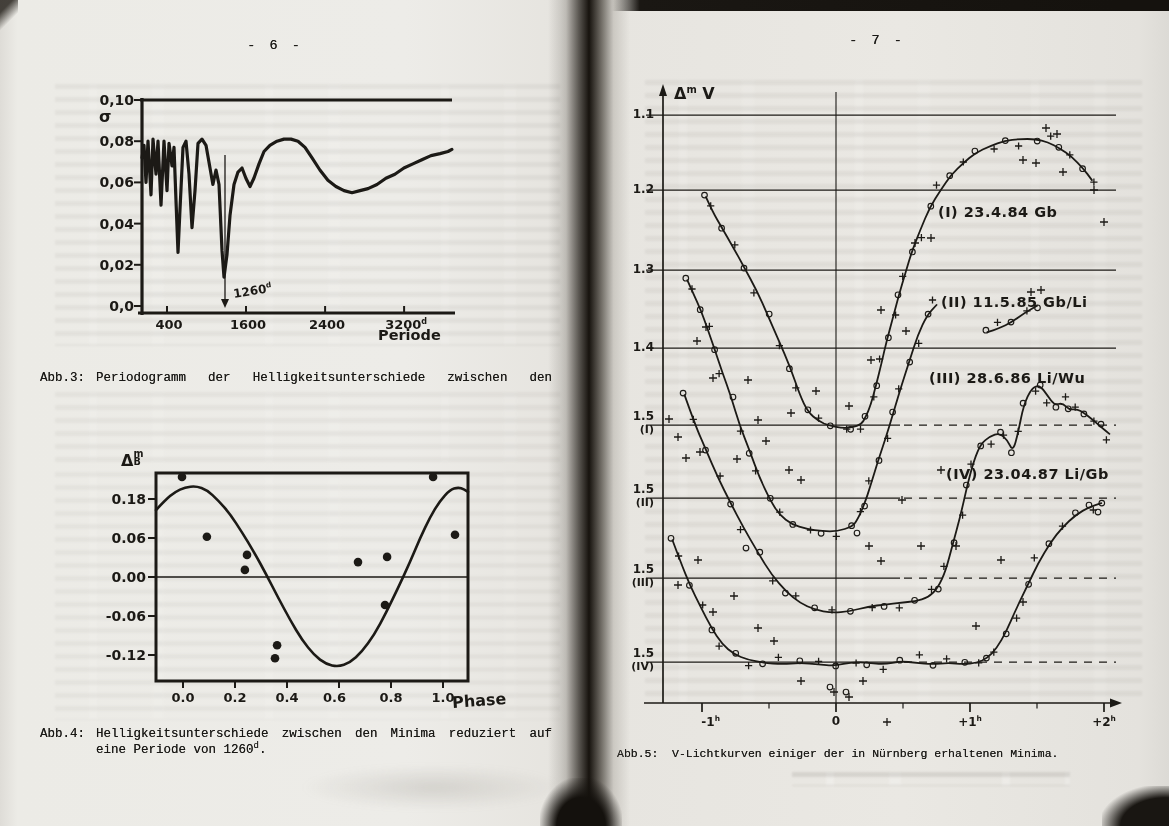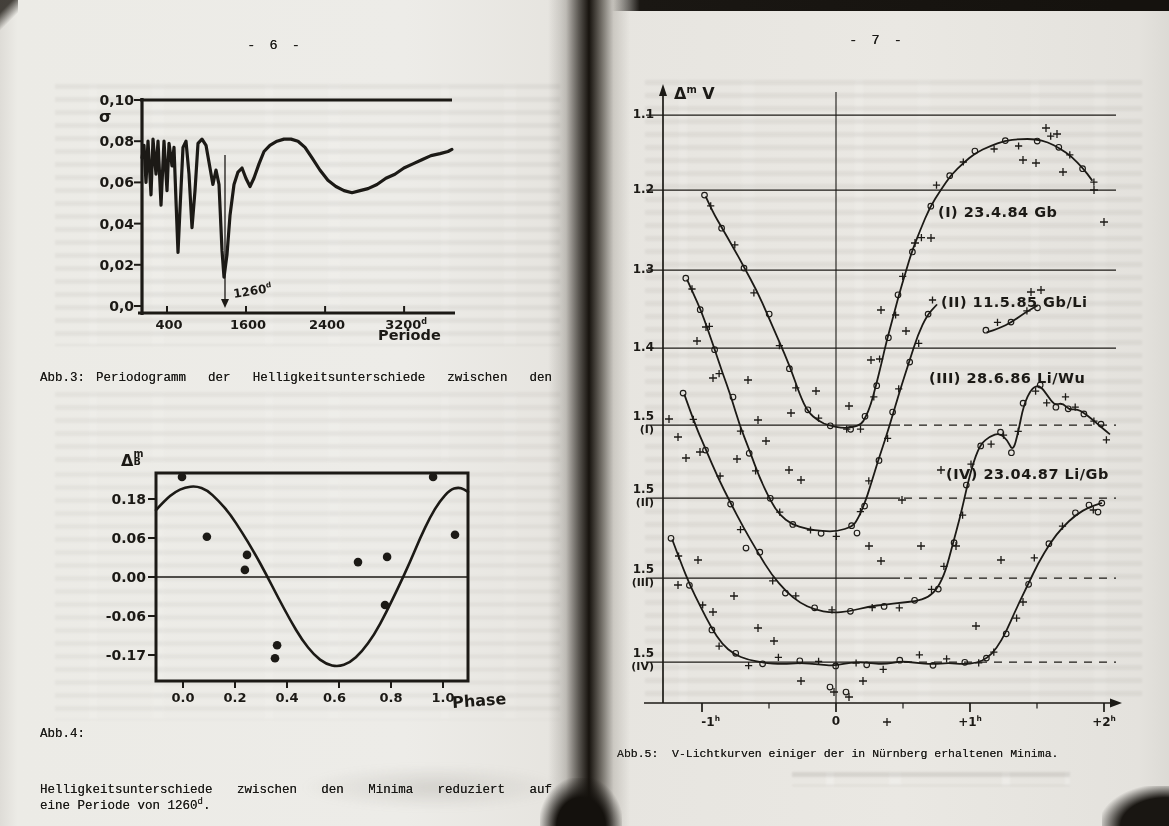--- a/index.html
+++ b/index.html
@@ -40,21 +40,21 @@
   #ink{position:absolute;left:0;top:0;z-index:3;}
   #labels{position:absolute;left:0;top:0;width:0;height:0;z-index:4;}
   
   .tw{position:absolute;color:#191815;font-size:12.5px;line-height:15.5px;z-index:4;
       text-shadow:0 0 .5px rgba(25,24,21,.8);}
   .hdr{width:90px;text-align:center;letter-spacing:3px;font-size:13.5px;}
   .hdr-left{left:230px;top:38px;}
   .hdr-right{left:832px;top:33px;}
   .caption{display:flex;}
   .cap3{left:40px;top:371px;width:512px;}
-  .cap4{left:40px;top:727px;width:512px;flex-direction:column;}
+  .cap4{left:40px;top:727px;width:512px;}
   .cap5{left:617px;top:746px;width:458px;font-size:11.5px;}
   .cl{flex:0 0 56px;}
   .cap5 .cl{flex:0 0 55px;}
   .ct{flex:1;}
   .line{display:block;}
   .j{text-align:justify;text-align-last:justify;}
   .capsup{font-size:9px;vertical-align:super;line-height:0;}
   
   .hw{position:absolute;font-family:"DejaVu Sans",sans-serif;font-weight:700;color:#1b1915;
       white-space:nowrap;z-index:4;}
@@ -376,21 +376,21 @@
       <div class="hw s13" style="left: 226.04px; top: 317px; width: 44px; text-align: center;">1600</div>
       <div class="hw s13" style="left: 305.08px; top: 317px; width: 44px; text-align: center;">2400</div>
       <div class="hw s13" style="left: 384.12px; top: 317px; width: 44px; text-align: center;">3200<sup>d</sup></div>
       <div class="hw s16" style="left: 99px; top: 107px;">σ</div>
       <div class="hw s14" style="left: 378px; top: 327px;">Periode</div>
       <div class="hw s12" style="left: 233px; top: 283px; transform: rotate(-9deg);">1260<sup>d</sup></div>
       <div class="hw s11 ra" style="left: 96px; top: 491px; width: 50px;">0.18</div>
       <div class="hw s11 ra" style="left: 96px; top: 530px; width: 50px;">0.06</div>
       <div class="hw s11 ra" style="left: 96px; top: 569px; width: 50px;">0.00</div>
       <div class="hw s11 ra" style="left: 96px; top: 608px; width: 50px;">-0.06</div>
-      <div class="hw s11 ra" style="left: 96px; top: 647px; width: 50px;">-0.17</div>
+      <div class="hw s11 ra" style="left: 96px; top: 647px; width: 50px;">-0.12</div>
       <div class="hw s13" style="left: 167px; top: 690px; width: 32px; text-align: center;">0.0</div>
       <div class="hw s13" style="left: 219px; top: 690px; width: 32px; text-align: center;">0.2</div>
       <div class="hw s13" style="left: 271px; top: 690px; width: 32px; text-align: center;">0.4</div>
       <div class="hw s13" style="left: 323px; top: 690px; width: 32px; ">0.6</div>
       <div class="hw s13" style="left: 375px; top: 690px; width: 32px; text-align: center;">0.8</div>
       <div class="hw s13" style="left: 427px; top: 690px; width: 32px; text-align: center;">1.0</div>
       <div class="hw s16" style="left: 121px; top: 451px;">Δ<span class="dstack">
           <i>m</i>
           <i>B</i>
         </span></div>

